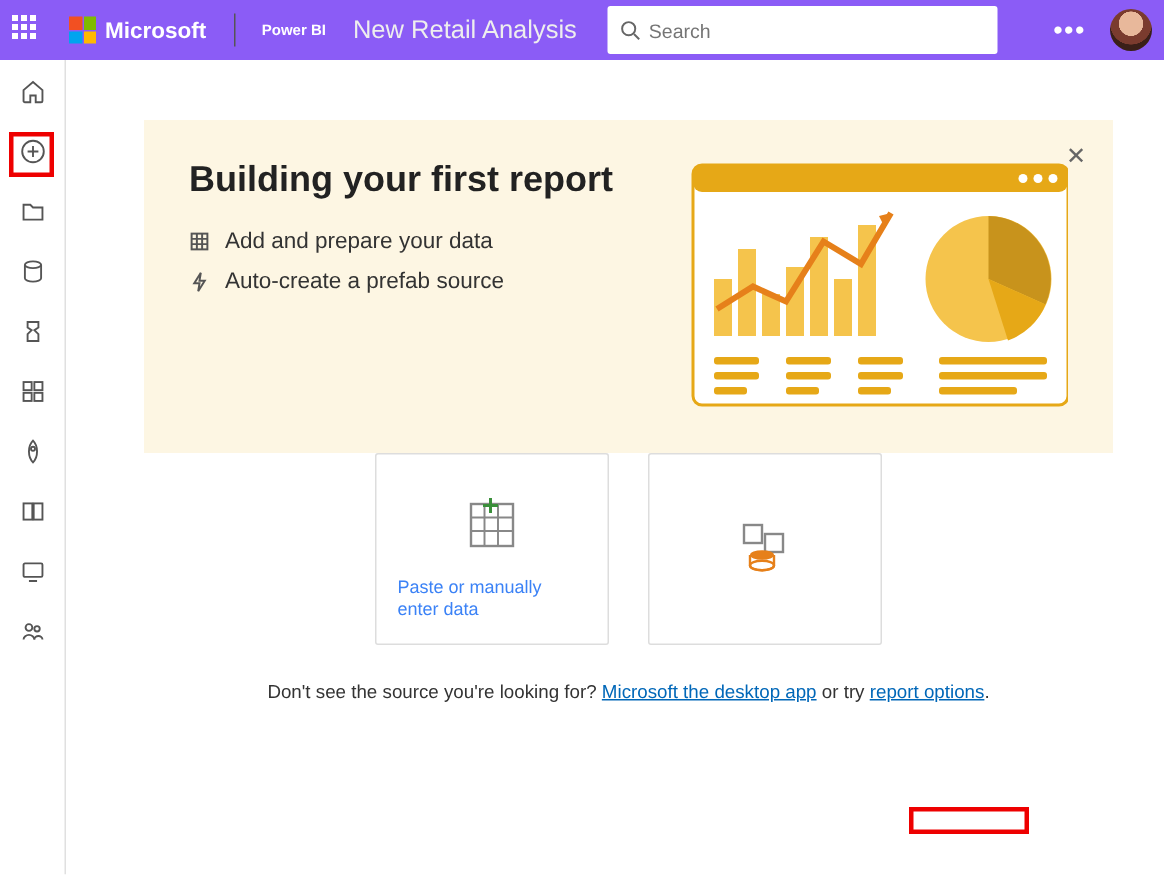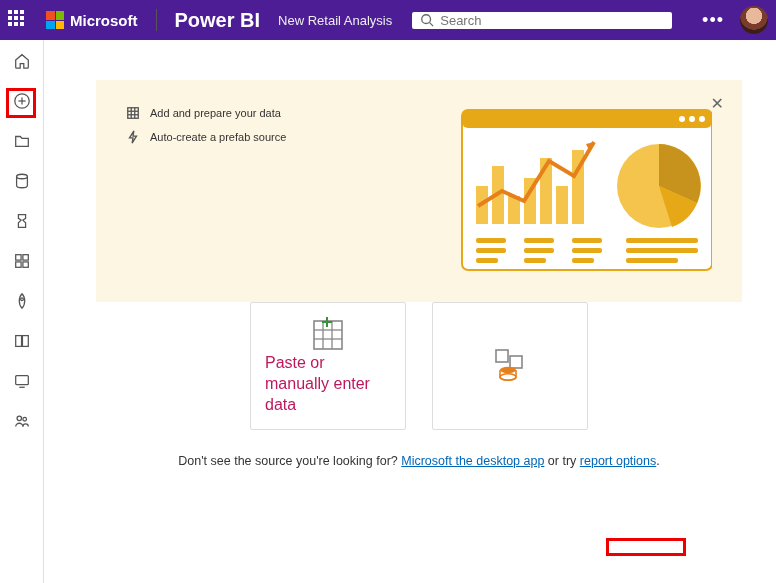--- a/index.html
+++ b/index.html
@@ -1,58 +1,58 @@
 <!DOCTYPE html>
 <html><head>
 <meta charset="utf-8">
 <style>
   * { box-sizing: border-box; margin: 0; padding: 0; font-family: "Segoe UI", Arial, sans-serif; }
   body { width: 776px; height: 583px; overflow: hidden; background: #fff; }
 
   
-  .header { height: 40px; background: #4c1d95; display: flex; align-items: center; color: #fff; padding: 0 8px; gap: 10px; }
+  .header { height: 40px; background: #8b5cf6; display: flex; align-items: center; color: #fff; padding: 0 8px; gap: 10px; }
   .waffle { width: 20px; height: 20px; display: grid; grid-template-columns: repeat(3,4px); grid-template-rows: repeat(3,4px); gap: 2px; cursor: pointer; }
   .waffle span { background: #fff; }
   .ms-logo { display: flex; align-items: center; gap: 6px; margin-left: 8px; }
   .ms-squares { width: 18px; height: 18px; display: grid; grid-template-columns: 1fr 1fr; grid-template-rows: 1fr 1fr; gap: 1px; }
   .ms-r{background:#f25022}.ms-g{background:#7fba00}.ms-b{background:#00a4ef}.ms-y{background:#ffb900}
   .ms-text { font-size: 15px; font-weight: 600; }
   .divider { width:1px; height:22px; background:#555; margin:0 8px; }
-  .brand { font-size: 20px; font-weight: 600; }
-  .ws-name { font-size: 13px; margin-left: 8px; color:#eee; }
-  .search { flex: 0 0 260px; margin-left: 10px; background:#fff; border-radius:2px; height:17px; display:flex; align-items:center; padding:0 8px; gap:6px; color:#555; }
+  .brand { font-size: 10px; font-weight: 600; }
+  .ws-name { font-size: 17px; margin-left: 8px; color:#eee; }
+  .search { flex: 0 0 260px; margin-left: 10px; background:#fff; border-radius:2px; height:32px; display:flex; align-items:center; padding:0 8px; gap:6px; color:#555; }
   .search input { border:none; outline:none; flex:1; font-size:13px; background:transparent; }
   .spacer { flex:1; }
   .dots { font-size:18px; cursor:pointer; padding:0 6px; letter-spacing:1px; }
   .avatar { width:28px; height:28px; border-radius:50%; background: radial-gradient(circle at 50% 35%, #e8b89b 35%, #7a3b2e 36% 60%, #3a1f18 61%); cursor:pointer; }
 
   
   .layout { display:flex; height: calc(583px - 40px); }
   .rail { width: 44px; border-right:1px solid #e0e0e0; display:flex; flex-direction:column; align-items:center; padding-top:10px; gap:18px; }
   .rail-item { width:22px; height:22px; display:flex; align-items:center; justify-content:center; color:#555; cursor:pointer; }
   .rail-item svg { width:18px; height:18px; stroke:#555; stroke-width:1.4; fill:none; }
   .highlight-red { position:absolute; border:3px solid #e00; pointer-events:none; }
   .hl1 { left:6px; top:88px; width:30px; height:30px; }
   .hl2 { left:606px; top:538px; width:80px; height:18px; }
 
   
   .main { flex:1; overflow:auto; padding: 40px 34px 20px 52px; }
   .hero { background:#fdf6e3; position:relative; padding:26px 30px 30px; display:flex; gap:20px; }
   .hero-close { position:absolute; top:14px; right:18px; color:#666; cursor:pointer; font-size:16px; }
   .hero h1 { font-size:24px; font-weight:600; color:#222; margin-bottom:18px; }
   .hero-list { list-style:none; }
-  .hero-list li { display:flex; align-items:center; gap:10px; font-size:11px; color:#333; margin-bottom:10px; }
+  .hero-list li { display:flex; align-items:center; gap:10px; font-size:15px; color:#333; margin-bottom:10px; }
   .hero-list svg { width:14px; height:14px; stroke:#555; stroke-width:1.5; fill:none; flex-shrink:0; }
   .hero-illus { flex:1; display:flex; justify-content:flex-end; align-items:flex-start; }
 
   .section-title { text-align:center; font-size:22px; font-weight:600; color:#222; margin:34px 0 24px; }
   .cards { display:flex; justify-content:center; gap:26px; }
   .card { width:156px; height:128px; border:1px solid #ddd; border-radius:2px; padding:14px; display:flex; flex-direction:column; cursor:pointer; }
   .card-icon { flex:1; display:flex; align-items:center; justify-content:center; }
-  .card-label { font-size:16px; color:#be185d; line-height:1.3; }
+  .card-label { font-size:12px; color:#3b82f6; line-height:1.3; }
 
   .footer-line { text-align:center; font-size:12.5px; color:#333; margin-top:24px; }
   .footer-line a { color:#0067b8; }
 </style>
 </head>
 <body>
 
 <div class="header">
   <div class="waffle">
     <span></span>
@@ -152,20 +152,21 @@
           <path d="M3 16c0-2 2-3.5 4-3.5s4 1.5 4 3.5"></path>
           <path d="M11 16c0-1.5 1.5-2.7 3-2.7s3 1.2 3 2.7"></path>
         </svg>
       </div>
   </div>
 
   <div class="main">
     <div class="hero">
       <span class="hero-close">✕</span>
       <div>
+        <h1>Building your first report</h1>
         <ul class="hero-list">
           <li>
               <svg viewBox="0 0 16 16">
                 <rect x="2" y="2" width="12" height="12"></rect>
                 <line x1="2" y1="6" x2="14" y2="6"></line>
                 <line x1="2" y1="10" x2="14" y2="10"></line>
                 <line x1="6" y1="2" x2="6" y2="14"></line>
                 <line x1="10" y1="2" x2="10" y2="14"></line>
               </svg>
               <span>Add and prepare your data</span>

